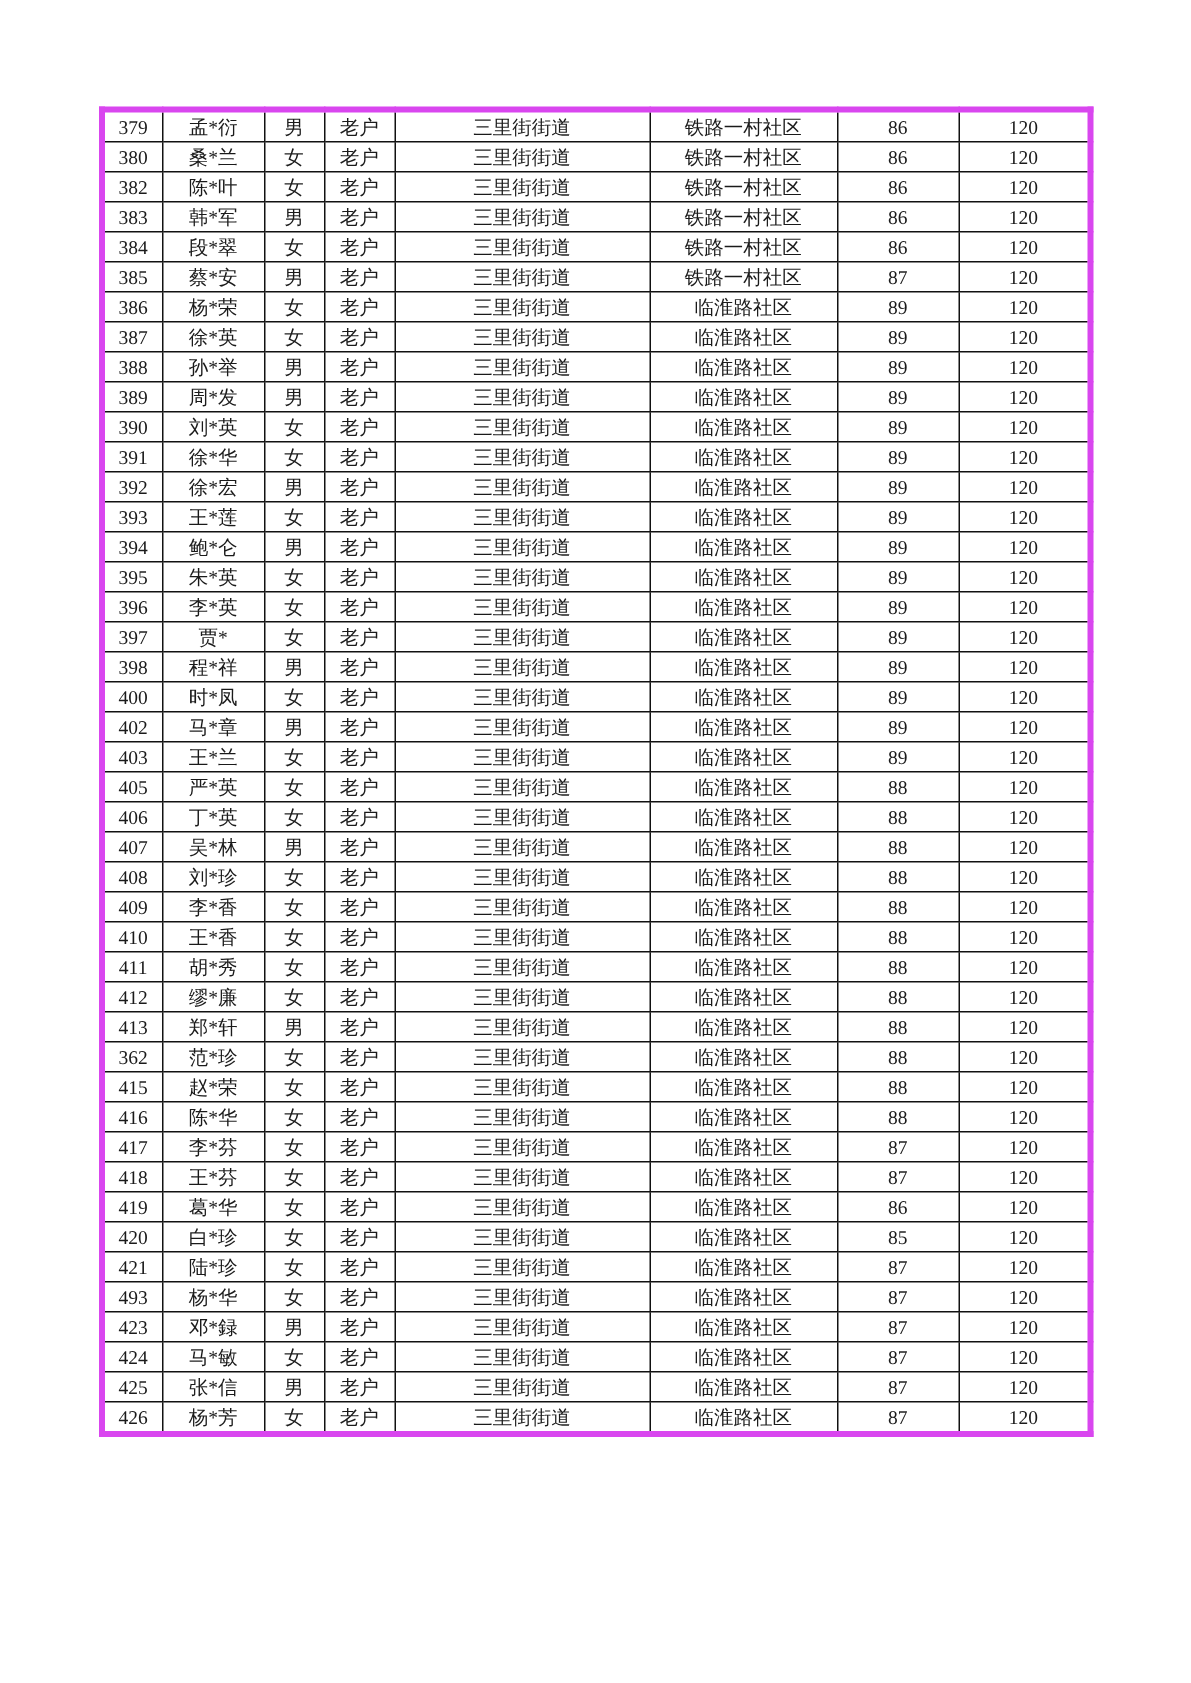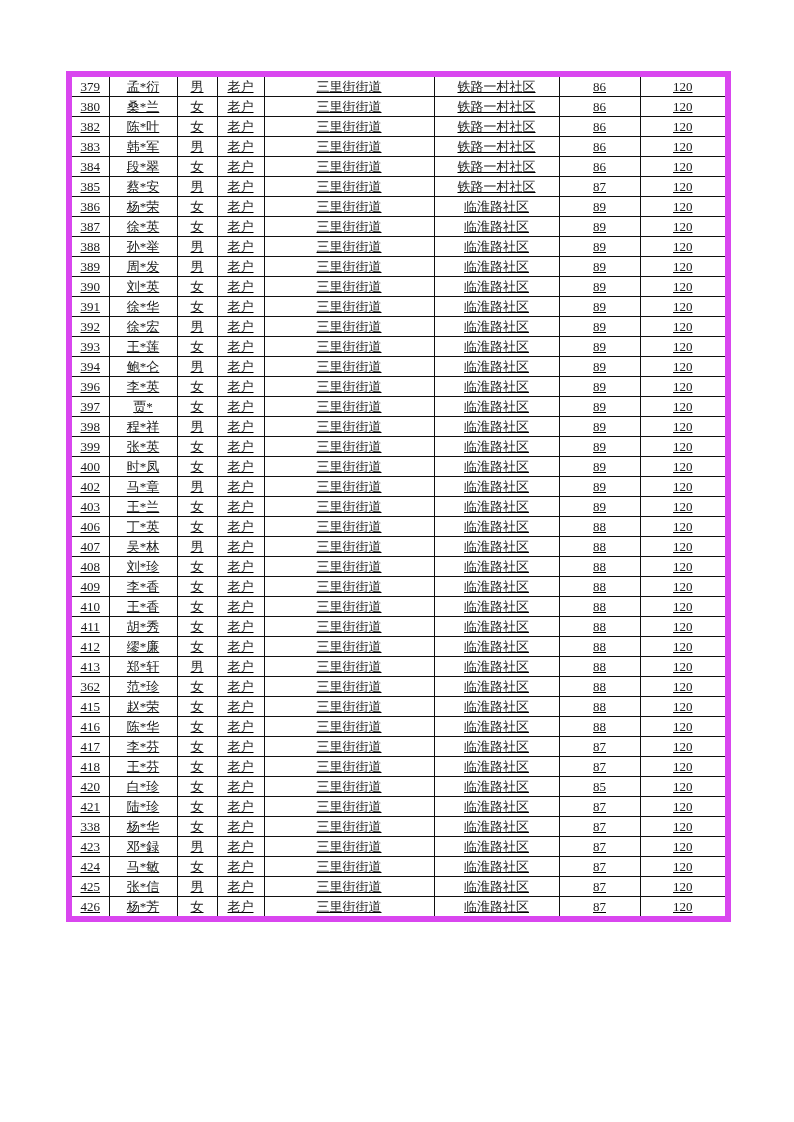--- a/index.html
+++ b/index.html
@@ -22,22 +22,21 @@
     height: 1122px;
     background: #ffffff;
   }
   table.roster {
     position: absolute;
     left: 66px;
     top: 71px;
     width: 659px;
     border-collapse: collapse;
     table-layout: fixed;
-    border: 6px solid #d946ef;
-    text-decoration: underline;
+    border: 4px solid #d946ef;
   }
   table.roster td {
     border: 1px solid #111111;
     height: 19px;
     padding: 0 2px;
     text-align: center;
     vertical-align: middle;
     font-size: 13px;
     line-height: 19px;
     color: #1a1a1a;
@@ -213,20 +212,30 @@
           <td>394</td>
           <td>鲍*仑</td>
           <td>男</td>
           <td>老户</td>
           <td>三里街街道</td>
           <td>临淮路社区</td>
           <td>89</td>
           <td>120</td>
         </tr>
         <tr>
+          <td>395</td>
+          <td>朱*英</td>
+          <td>女</td>
+          <td>老户</td>
+          <td>三里街街道</td>
+          <td>临淮路社区</td>
+          <td>89</td>
+          <td>120</td>
+        </tr>
+        <tr>
           <td>396</td>
           <td>李*英</td>
           <td>女</td>
           <td>老户</td>
           <td>三里街街道</td>
           <td>临淮路社区</td>
           <td>89</td>
           <td>120</td>
         </tr>
         <tr>
@@ -243,30 +252,20 @@
           <td>398</td>
           <td>程*祥</td>
           <td>男</td>
           <td>老户</td>
           <td>三里街街道</td>
           <td>临淮路社区</td>
           <td>89</td>
           <td>120</td>
         </tr>
         <tr>
-          <td>399</td>
-          <td>张*英</td>
-          <td>女</td>
-          <td>老户</td>
-          <td>三里街街道</td>
-          <td>临淮路社区</td>
-          <td>89</td>
-          <td>120</td>
-        </tr>
-        <tr>
           <td>400</td>
           <td>时*凤</td>
           <td>女</td>
           <td>老户</td>
           <td>三里街街道</td>
           <td>临淮路社区</td>
           <td>89</td>
           <td>120</td>
         </tr>
         <tr>
@@ -283,20 +282,30 @@
           <td>403</td>
           <td>王*兰</td>
           <td>女</td>
           <td>老户</td>
           <td>三里街街道</td>
           <td>临淮路社区</td>
           <td>89</td>
           <td>120</td>
         </tr>
         <tr>
+          <td>405</td>
+          <td>严*英</td>
+          <td>女</td>
+          <td>老户</td>
+          <td>三里街街道</td>
+          <td>临淮路社区</td>
+          <td>88</td>
+          <td>120</td>
+        </tr>
+        <tr>
           <td>406</td>
           <td>丁*英</td>
           <td>女</td>
           <td>老户</td>
           <td>三里街街道</td>
           <td>临淮路社区</td>
           <td>88</td>
           <td>120</td>
         </tr>
         <tr>
@@ -413,41 +422,51 @@
           <td>418</td>
           <td>王*芬</td>
           <td>女</td>
           <td>老户</td>
           <td>三里街街道</td>
           <td>临淮路社区</td>
           <td>87</td>
           <td>120</td>
         </tr>
         <tr>
+          <td>419</td>
+          <td>葛*华</td>
+          <td>女</td>
+          <td>老户</td>
+          <td>三里街街道</td>
+          <td>临淮路社区</td>
+          <td>86</td>
+          <td>120</td>
+        </tr>
+        <tr>
           <td>420</td>
           <td>白*珍</td>
           <td>女</td>
           <td>老户</td>
           <td>三里街街道</td>
           <td>临淮路社区</td>
           <td>85</td>
           <td>120</td>
         </tr>
         <tr>
           <td>421</td>
           <td>陆*珍</td>
           <td>女</td>
           <td>老户</td>
           <td>三里街街道</td>
           <td>临淮路社区</td>
           <td>87</td>
           <td>120</td>
         </tr>
         <tr>
-          <td>338</td>
+          <td>493</td>
           <td>杨*华</td>
           <td>女</td>
           <td>老户</td>
           <td>三里街街道</td>
           <td>临淮路社区</td>
           <td>87</td>
           <td>120</td>
         </tr>
         <tr>
           <td>423</td>

